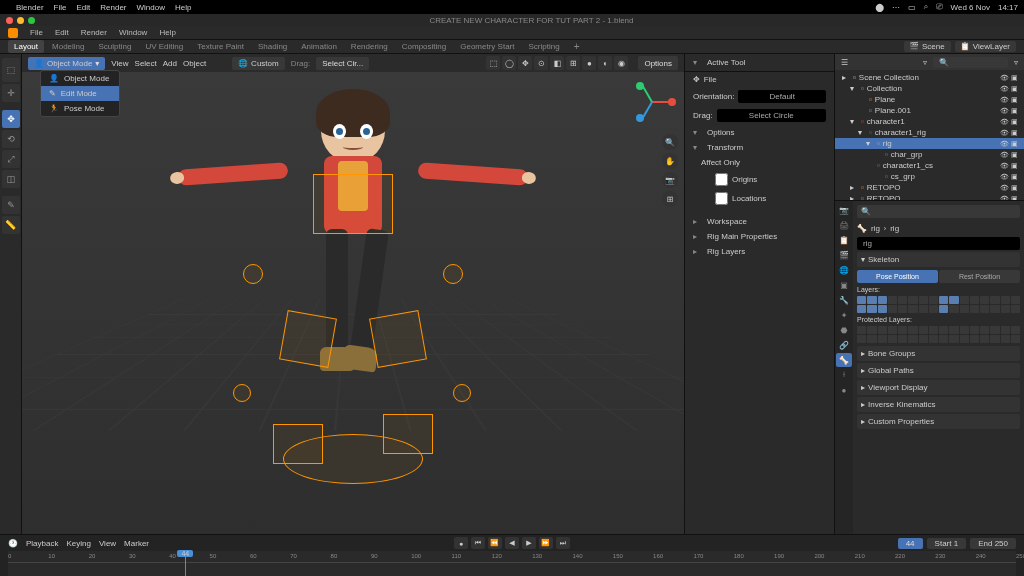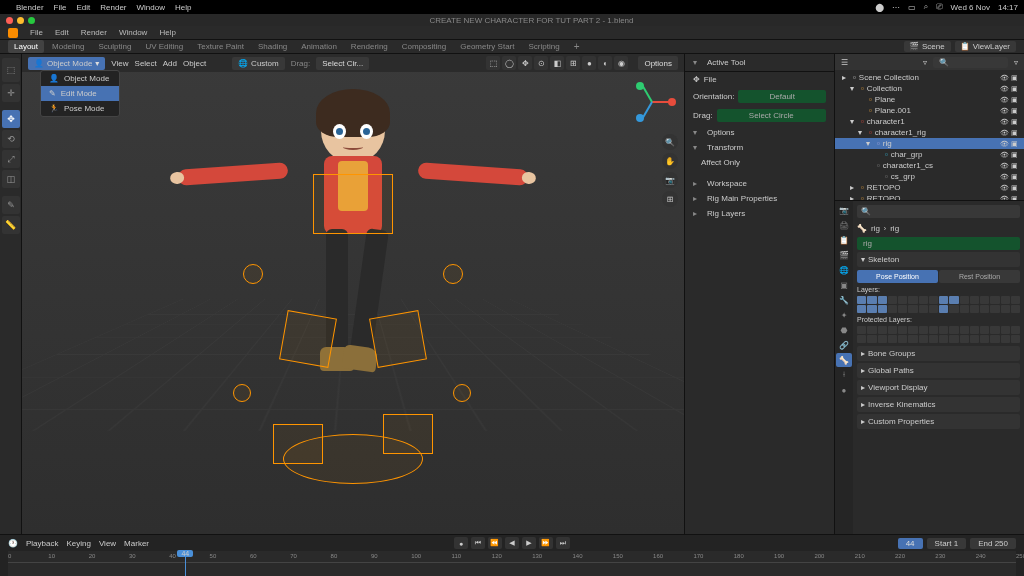--- a/index.html
+++ b/index.html
@@ -63,21 +63,21 @@
 .ax-y{background:#2ecc71;transform:rotate(-120deg)}
 .ax-z{background:#3498db;transform:rotate(120deg)}
 .gizmo .ball{position:absolute;width:8px;height:8px;border-radius:50%}
 .vp-side-icons{position:absolute;right:6px;top:80px;display:flex;flex-direction:column;gap:3px}
 .vp-side-icons .ic{width:16px;height:16px;background:#333;border-radius:50%;display:flex;align-items:center;justify-content:center;font-size:8px}
 .floor-grid{position:absolute;bottom:50px;left:50%;transform:translateX(-50%) perspective(300px) rotateX(70deg);width:500px;height:300px;background-image:linear-gradient(#555 1px,transparent 1px),linear-gradient(90deg,#555 1px,transparent 1px);background-size:40px 40px;opacity:.15}
 .info-overlay{position:absolute;right:30px;bottom:80px;background:rgba(0,0,0,.5);padding:4px 6px;border-radius:2px;line-height:1.4}
 .n-panel{width:150px;background:#2a2a2a;border-left:1px solid #111;display:flex;flex-direction:column}
 .np-row{padding:3px 8px;display:flex;align-items:center;gap:4px;font-size:7px}
 .np-toggle{width:10px;color:#888}
-.np-field{background:#14532d;padding:2px 6px;border-radius:2px;flex:1;text-align:center;color:#aaa}
+.np-field{background:#000000;padding:2px 6px;border-radius:2px;flex:1;text-align:center;color:#aaa}
 .outliner{width:190px;background:#2a2a2a;border-left:1px solid #111;display:flex;flex-direction:column}
 .out-header{height:16px;background:#333;display:flex;align-items:center;padding:0 6px;gap:6px}
 .out-tree{flex:0 0 130px;overflow:hidden;padding:2px 0}
 .tree-row{display:flex;align-items:center;padding:1px 4px;gap:3px;font-size:7px}
 .tree-row.sel{background:#4772b3}
 .tree-indent{display:inline-block}
 .tree-icons{margin-left:auto;display:flex;gap:2px;color:#666}
 .tree-ic{width:9px;font-size:7px}
 .props{flex:1;border-top:1px solid #111;display:flex}
 .prop-tabs{width:18px;background:#252525;display:flex;flex-direction:column;gap:1px;padding:2px 0}
@@ -296,20 +296,28 @@
         <span class="np-toggle">▾</span>
         <span>Options</span>
       </div>
     <div class="np-row">
         <span class="np-toggle">▾</span>
         <span>Transform</span>
       </div>
     <div class="np-row" style="padding-left:16px">
         <span>Affect Only</span>
       </div>
+    <div class="np-row" style="padding-left:30px">
+        <input type="checkbox" style="">
+        <span>Origins</span>
+      </div>
+    <div class="np-row" style="padding-left:30px">
+        <input type="checkbox" style="">
+        <span>Locations</span>
+      </div>
     <div class="np-row" style="margin-top:6px">
         <span class="np-toggle">▸</span>
         <span>Workspace</span>
       </div>
     <div class="np-row">
         <span class="np-toggle">▸</span>
         <span>Rig Main Properties</span>
       </div>
     <div class="np-row">
         <span class="np-toggle">▸</span>

